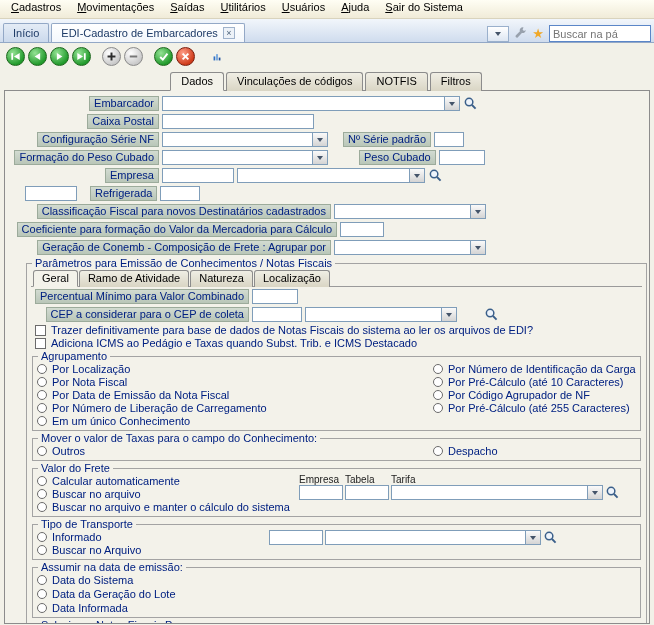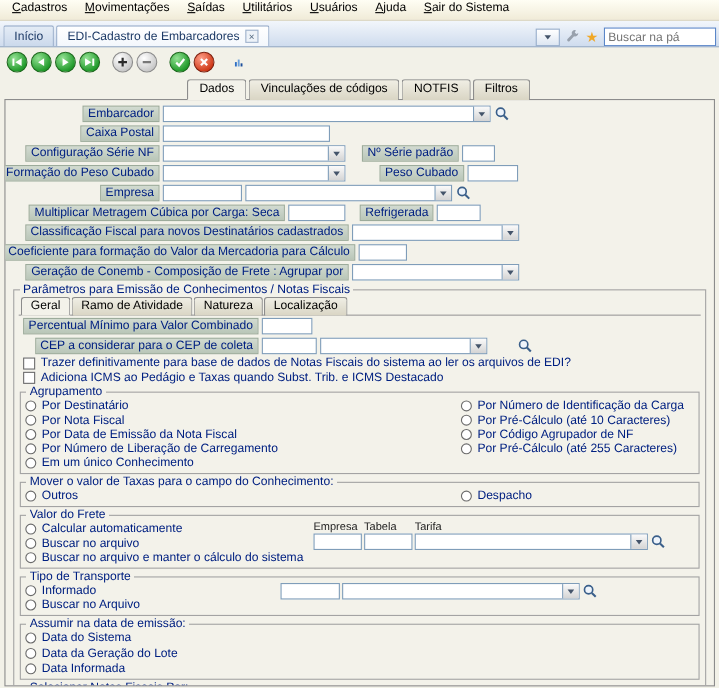--- a/index.html
+++ b/index.html
@@ -39,21 +39,21 @@
   .tbtn.gray  { background:radial-gradient(circle at 35% 30%, #ffffff, #c7c7c7 75%); border:1px solid #8a8a8a; }
   .tbtn.red   { background:radial-gradient(circle at 35% 30%, #ff9e88, #cf3b1a 72%); border:1px solid #7c1d0c; }
   .gap-s { width:5px; }
   .chart-btn { margin-left:8px; width:22px; height:21px; background:transparent; border:1px solid transparent;
     display:flex; align-items:center; justify-content:center; cursor:pointer; }
   
   .page-tabs { position:relative; z-index:2; display:flex; margin:2px 4px -1px;justify-content:center; }
   .ptab { padding:2px 10px 3px; border:1px solid #8c8c8c; border-bottom:none;
     border-radius:3px 3px 0 0; background:linear-gradient(#f0eee4,#d9d5c4); margin-right:2px; cursor:pointer; white-space:nowrap; }
   .ptab.active { background:#f3f2ea; border-bottom:1px solid #f3f2ea; }
-  .tab-page { border:1px solid #8c8c8c; margin:0 4px; background:#f3f2ea; height:534px; padding:3px 2px 0; overflow:hidden; }
+  .tab-page { border:1px solid #8c8c8c; margin:0 4px; background:#f3f2ea; height:534px; padding:3px 16px 0; overflow:hidden; }
   
   .row { display:flex; align-items:center; margin:1px 4px; gap:3px; height:17px; }
   .lblbox { display:flex; justify-content:flex-end; flex:none; }
   .w-top  { width:134px; } .w-mult { width:248px; } .w-wide { width:306px; }
   .w-coef { width:312px;align-items:center; } .w-param { width:214px; }
   .flabel { background:linear-gradient(#d2dbd1,#b9c6b8); border:1px solid #9cab9b; color:#002081;
     padding:0 4px; height:15px; line-height:13px; white-space:nowrap; }
   .edit { height:15px; border:1px solid #7f9db9; background:#fff; flex:none; }
   .combo { height:15px; border:1px solid #7f9db9; background:#fff; display:flex; flex:none; }
   .combo .ct { flex:1; }
@@ -245,23 +245,20 @@
           <span class="tri-down"></span>
         </div>
       </div>
     <svg class="mag" width="15" height="15" viewBox="0 0 16 16">
         <circle cx="6.5" cy="6.5" r="4" fill="#eef4fb" stroke="#3a5f8a" stroke-width="1.6"></circle>
         <line x1="9.6" y1="9.6" x2="13.4" y2="13.4" stroke="#3a5f8a" stroke-width="2"></line>
       </svg>
   </div>
 
   <div class="row">
-    <span class="lblbox w-mult">
-        <span class="flabel">Multiplicar Metragem Cúbica por Carga: Seca</span>
-      </span>
     <input class="edit" style="width: 52px;">
     <span class="lblbox" style="margin-left:10px">
         <span class="flabel">Refrigerada</span>
       </span>
     <input class="edit" style="width: 40px;">
   </div>
 
   <div class="row">
     <span class="lblbox w-wide">
         <span class="flabel">Classificação Fiscal para novos Destinatários cadastrados</span>
@@ -335,21 +332,21 @@
       <span class="cb"></span>
       <span>Adiciona ICMS ao Pedágio e Taxas quando Subst. Trib. e ICMS Destacado</span>
     </label>
 
     <fieldset style="margin:1px 1px">
       <legend>Agrupamento</legend>
       <div class="two-col">
         <div class="colL">
           <label class="radio">
               <span class="rb"></span>
-              <span>Por Destinatário</span>
+              <span>Por Localização</span>
             </label>
           <label class="radio">
               <span class="rb"></span>
               <span>Por Nota Fiscal</span>
             </label>
           <label class="radio">
               <span class="rb"></span>
               <span>Por Data de Emissão da Nota Fiscal</span>
             </label>
           <label class="radio">

